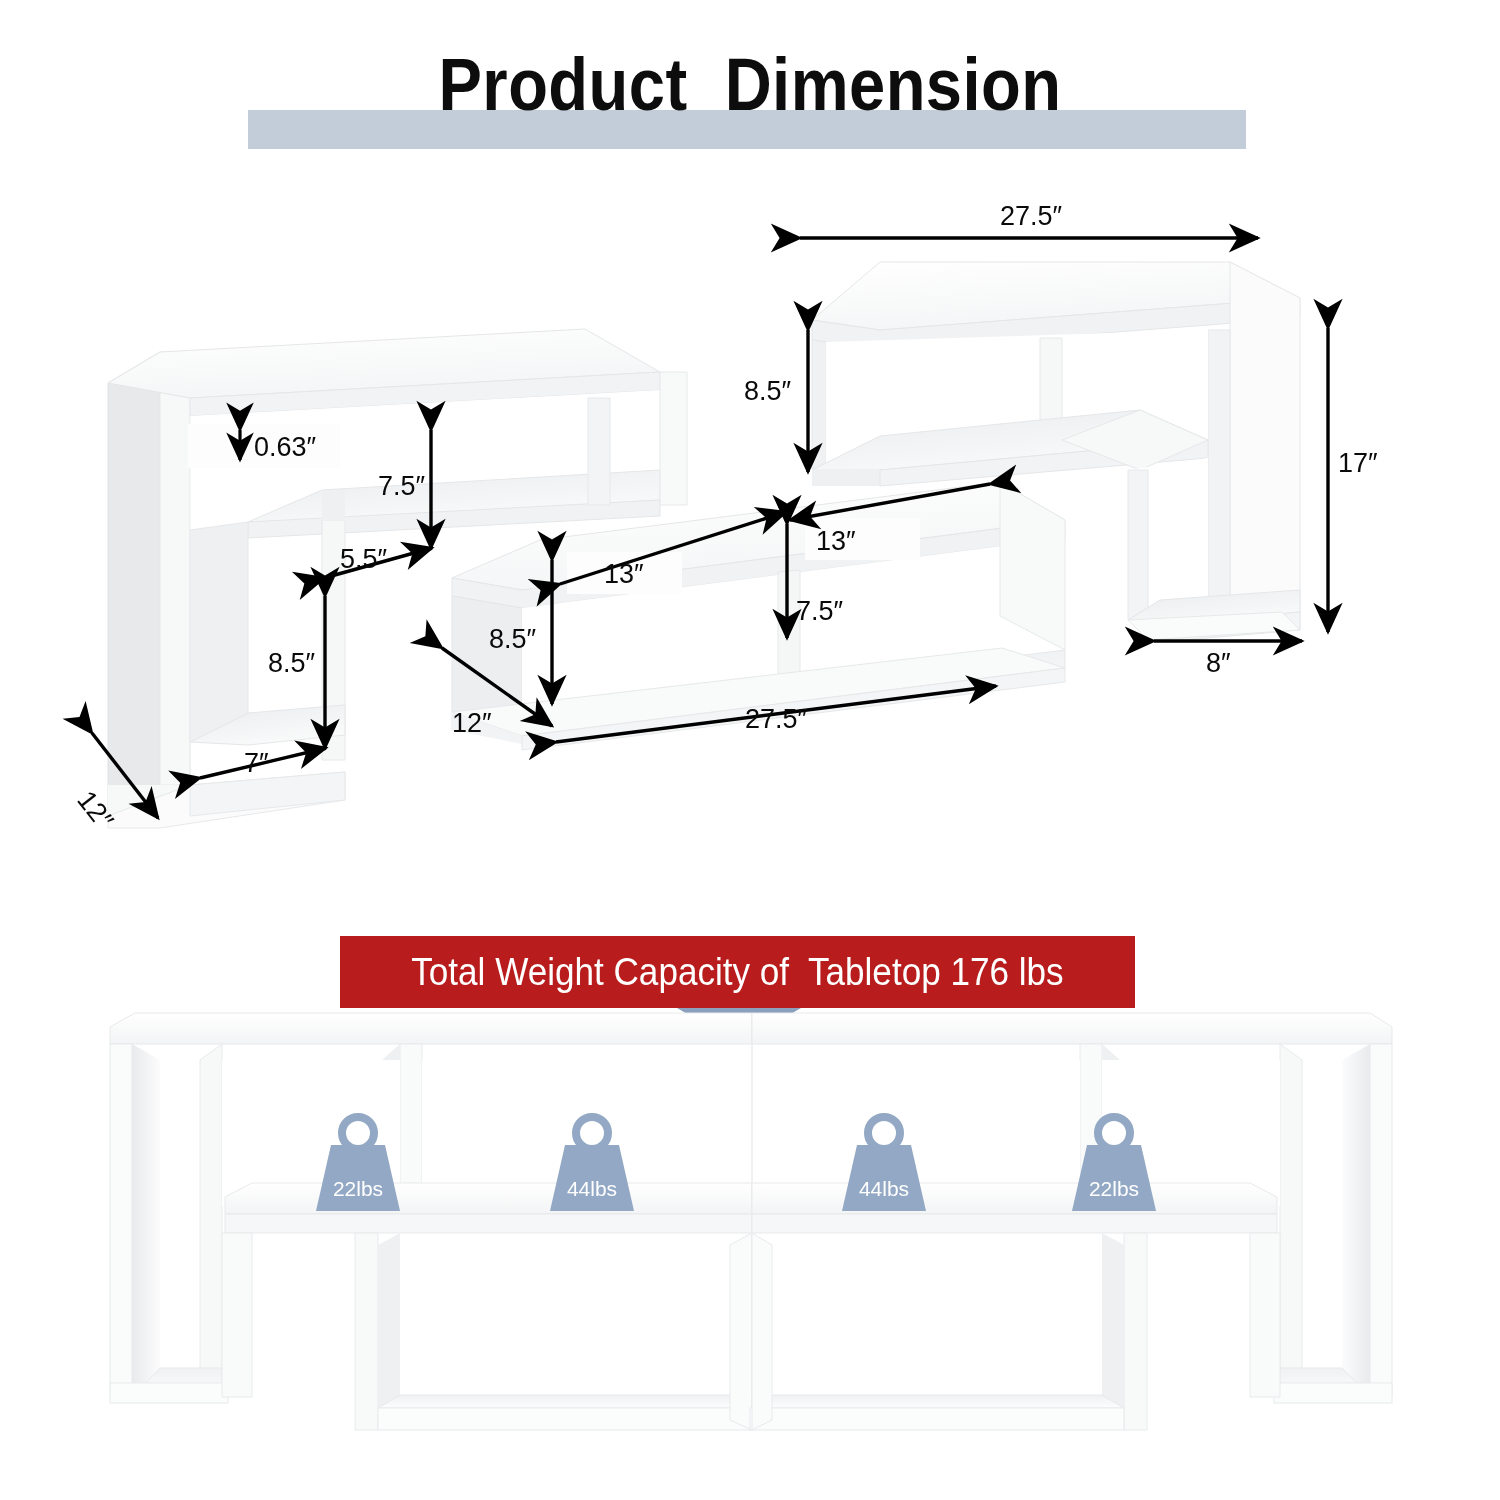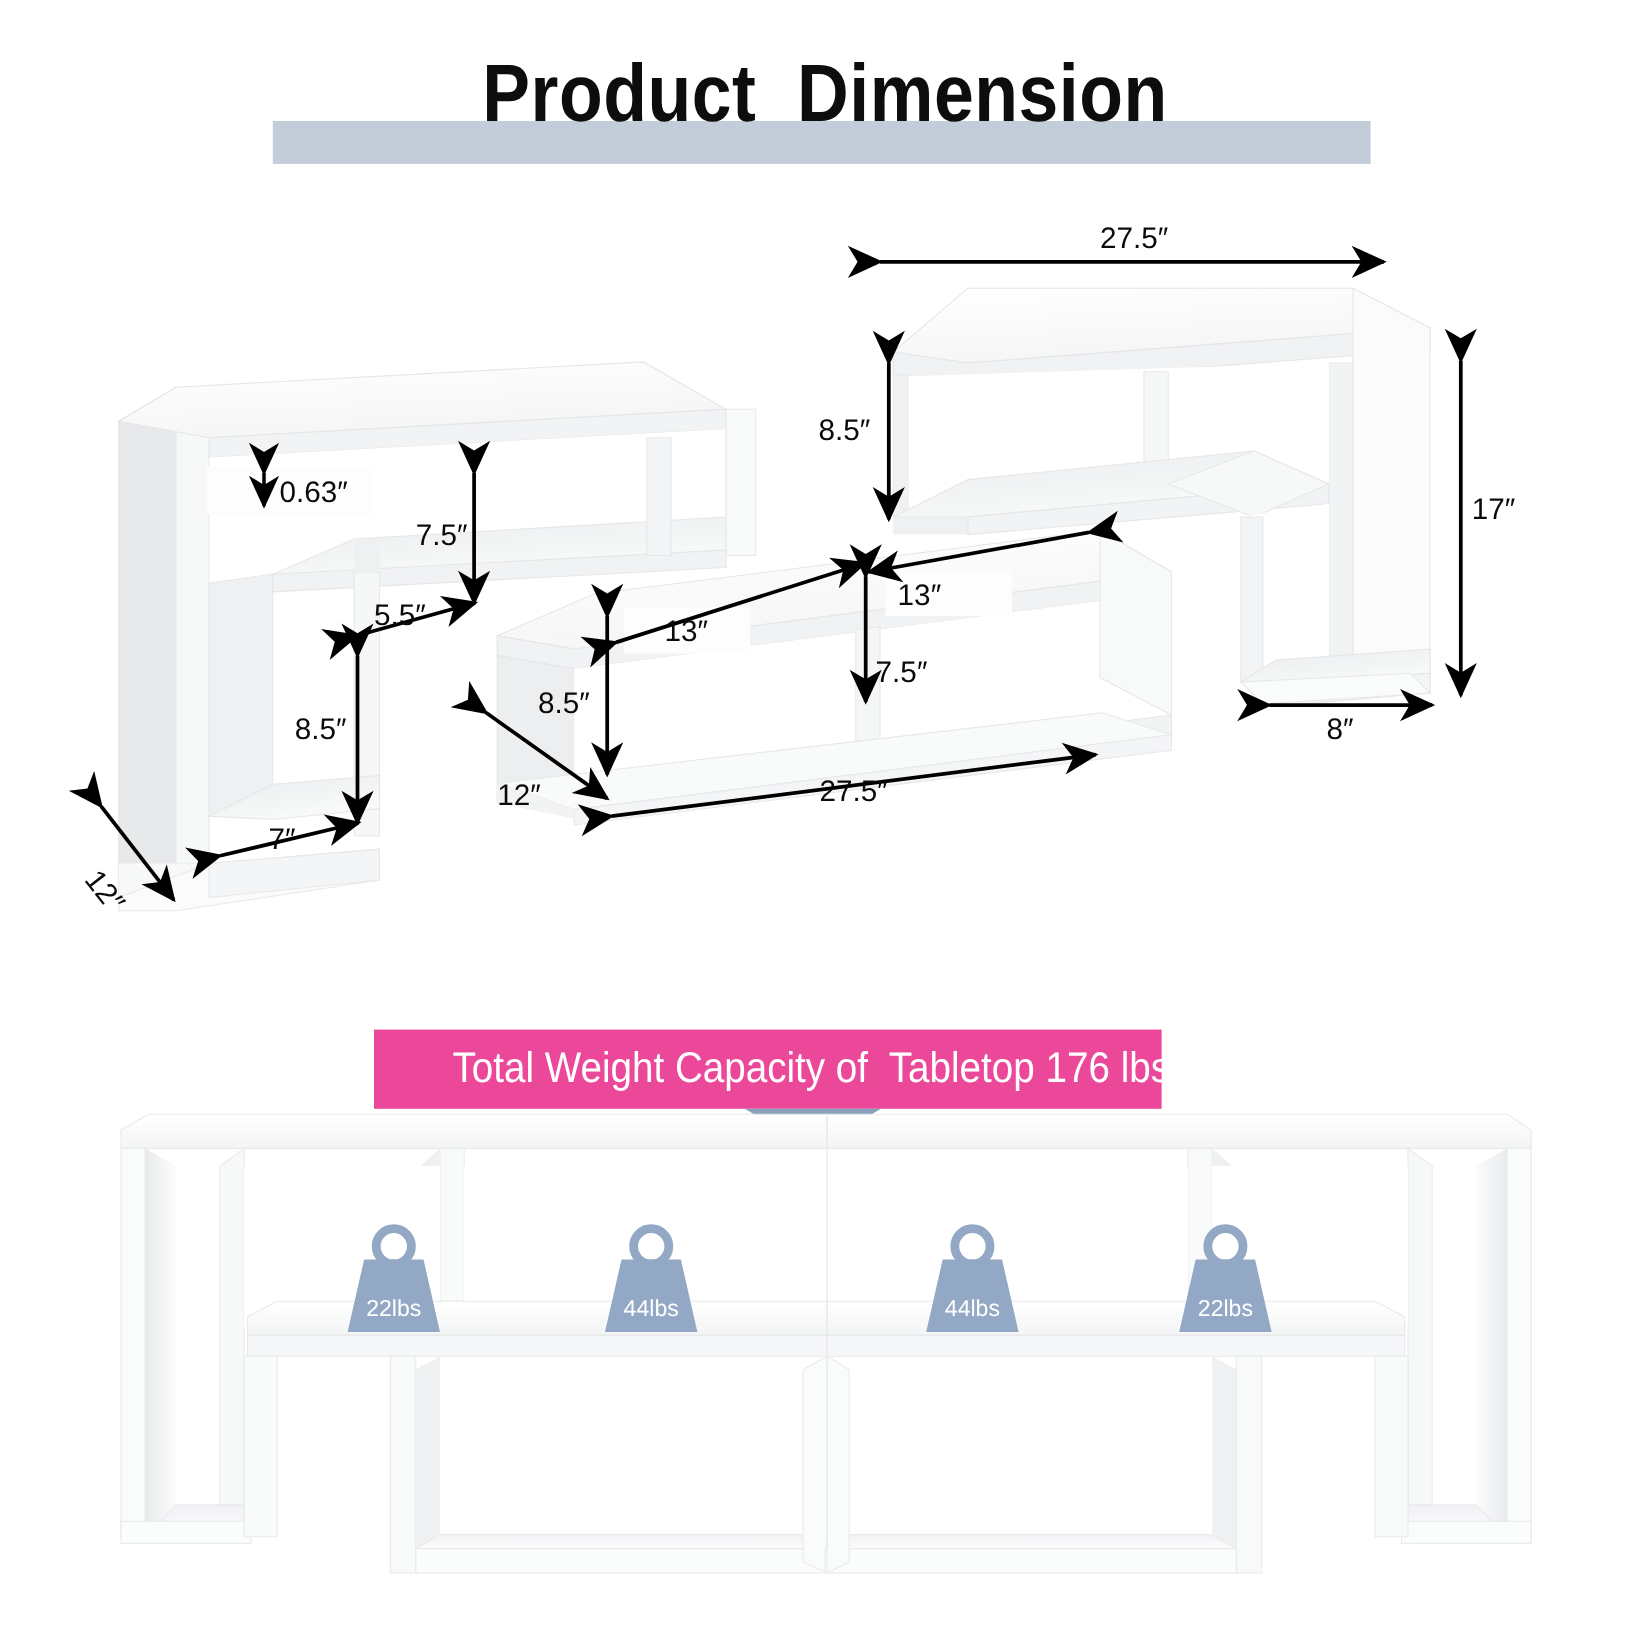--- a/index.html
+++ b/index.html
@@ -46,23 +46,23 @@
     font-family: "Liberation Sans", sans-serif;
     transform: scaleX(0.88);
     transform-origin: 750px 0;
   }
 
   
   .cap-banner {
     position: absolute;
     left: 340px;
     top: 936px;
-    width: 716px;
+    width: 795px;
     height: 72px;
-    background: #ec4899;
+    background: #b91c1c;
   }
   .cap-text {
     position: absolute;
     left: 0; top: 0;
     width: 795px;
     height: 72px;
     line-height: 72px;
     text-align: center;
     color: #ffffff;
     font-size: 39px;

